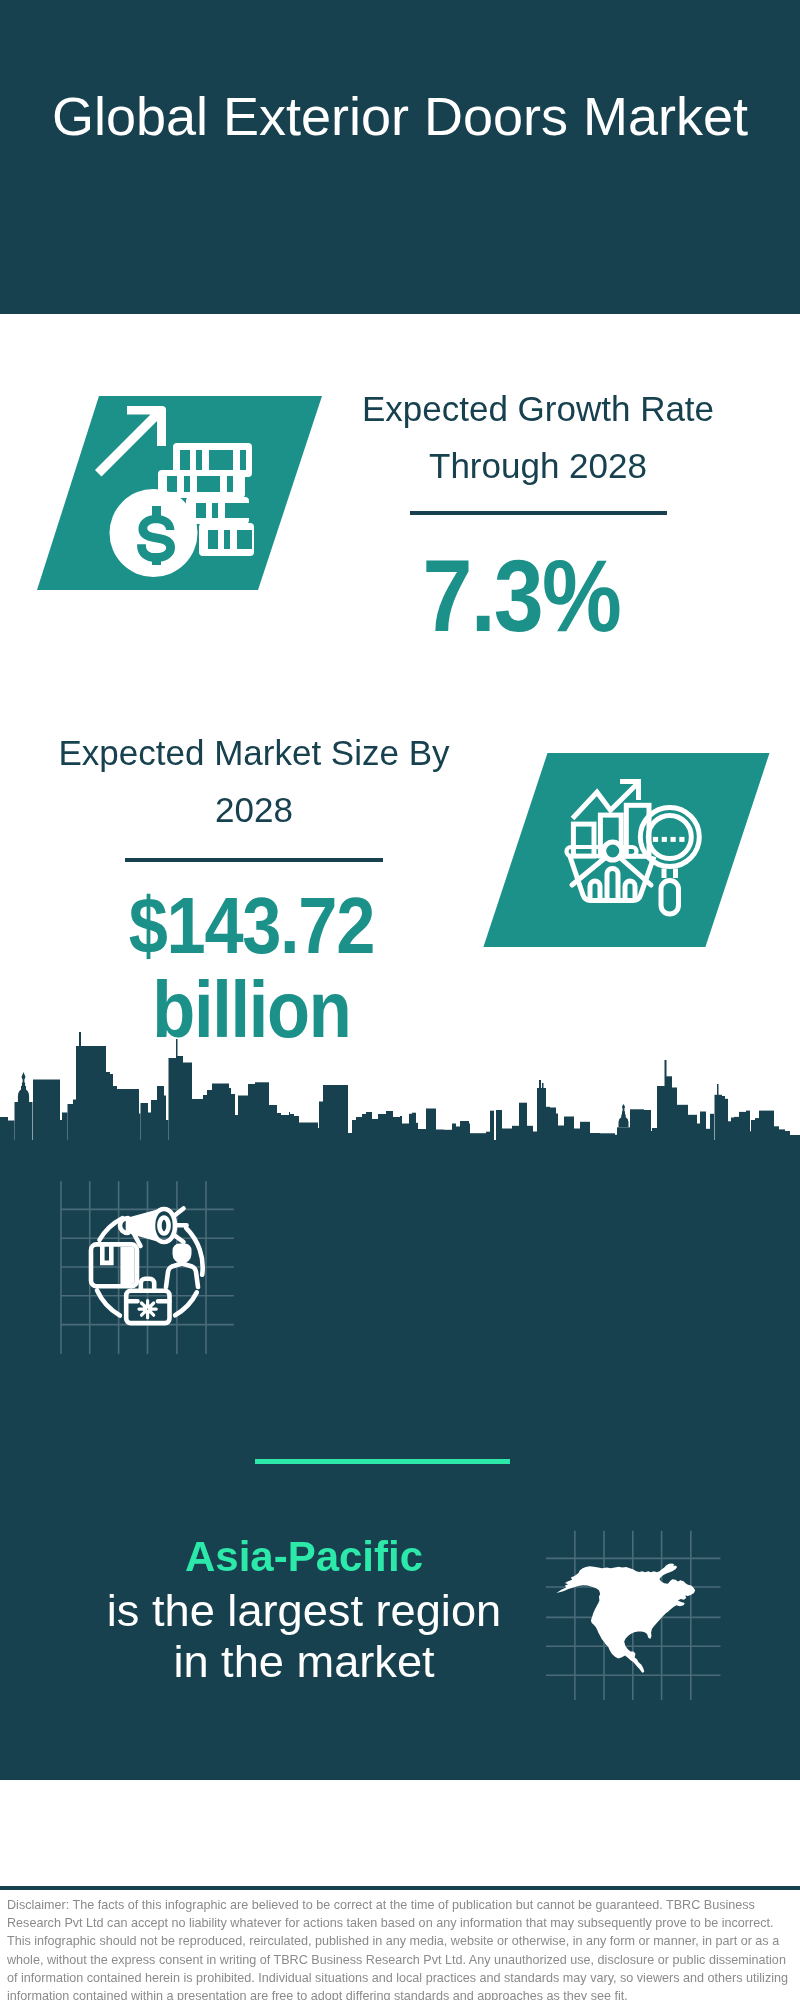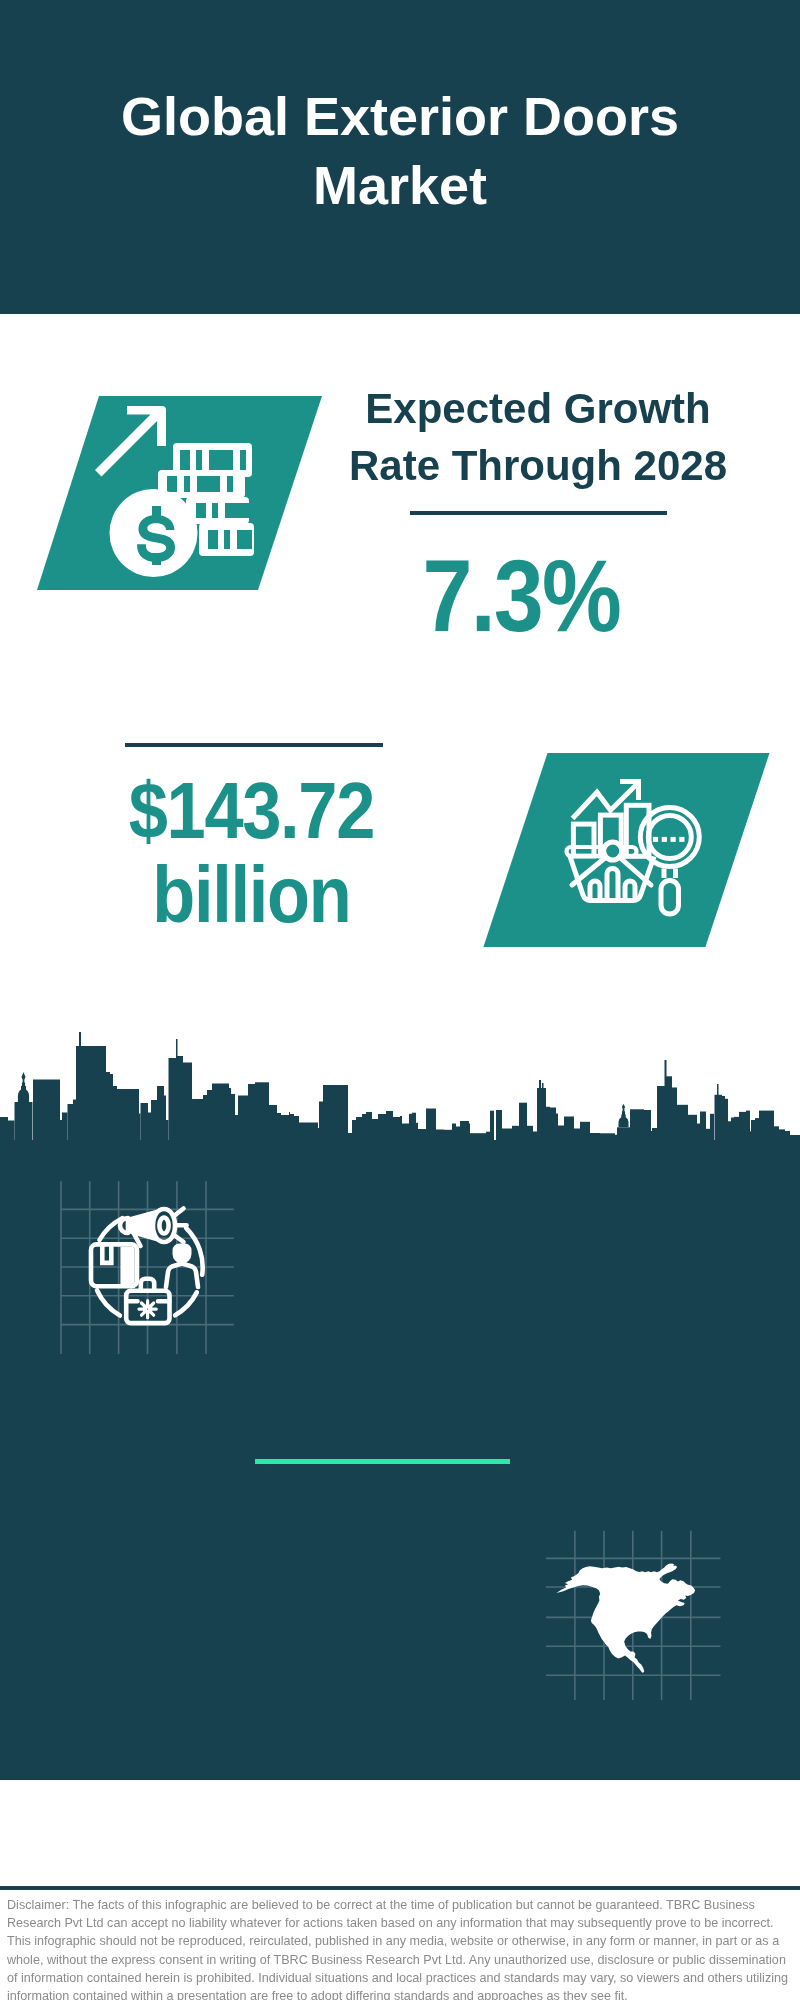--- a/index.html
+++ b/index.html
@@ -2,26 +2,26 @@
 <html><head>
 <meta charset="utf-8">
 <style>
   html,body{margin:0;padding:0;}
   body{width:800px;height:2000px;background:#ffffff;font-family:"Liberation Sans",sans-serif;overflow:hidden;position:relative;-webkit-font-smoothing:antialiased;}
   .page{position:absolute;left:0;top:0;width:800px;height:2000px;overflow:hidden;}
 
   
   .hdr{position:absolute;left:0;top:0;width:800px;height:314px;background:#17414f;}
   .hdr-title{position:absolute;left:30px;top:82px;width:740px;text-align:center;color:#ffffff;
-             font-weight:bold;font-size:54px;line-height:69px;}
+             font-weight:normal;font-size:54px;line-height:69px;}
 
   
   .para1{position:absolute;left:30px;top:392px;width:300px;height:210px;}
   .stat1-txt{position:absolute;left:328px;top:380px;width:420px;text-align:center;}
-  .stat-label{color:#17414f;font-weight:bold;font-size:42px;line-height:57.3px;}
+  .stat-label{color:#17414f;font-weight:normal;font-size:35px;line-height:57.3px;}
   .rule{height:4.3px;background:#17414f;margin:16px auto 0 auto;}
   .rule2{margin-top:19px;}
     .stat-value{color:#1b9189;font-weight:bold;}
   .v1{font-size:102px;line-height:96px;letter-spacing:-2px;transform:scaleX(0.88) translateX(-19px);transform-origin:center top;margin-top:33px;}
   .v2{font-size:80px;line-height:84px;letter-spacing:-1.5px;transform:scaleX(0.88) translateX(-3px);transform-origin:center top;margin-top:22px;}
 
   
   .stat2-txt{position:absolute;left:44px;top:724px;width:420px;text-align:center;}
   .para2{position:absolute;left:477px;top:749px;width:300px;height:210px;}
 
@@ -90,20 +90,21 @@
       </g>
     </svg>
   </div>
   <div class="stat1-txt">
     <div class="stat-label">Expected Growth Rate Through 2028</div>
     <div class="rule" style="width:257px"></div>
     <div class="stat-value v1">7.3%</div>
   </div>
 
   <div class="stat2-txt">
+    <div class="stat-label">Expected Market Size By 2028</div>
     <div class="rule rule2" style="width:258px"></div>
     <div class="stat-value v2">$143.72 billion</div>
   </div>
   <div class="para2">
     <svg viewBox="0 0 300 210" width="300" height="210">
       <polygon points="70.5,4.0 292.5,4.0 228.4,198.0 6.4,198.0" fill="#1b9189"></polygon>
       <g id="chart-art" fill="none" stroke="#ffffff" stroke-width="5" stroke-linecap="butt" stroke-linejoin="miter">
         <path d="M 95.5 69.5 L 120.0 43.2 L 133.5 61.2 L 160.5 34.5"></path>
         <path d="M 143.0 32.5 L 161.5 32.5 L 161.5 51.0"></path>
         <rect x="96.4" y="75.1" width="20.6" height="32"></rect>
@@ -330,20 +331,27 @@
             <path d="M 92.6,128.9 L 92.6,122.5" stroke-width="3.2"></path>
             <path d="M 94.2,129.5 L 98.7,125.0" stroke-width="3.2"></path>
             <circle cx="92.6" cy="131.1" r="3.2" stroke-width="3.2"></circle>
           </g>
         </g>
       </g>
     </svg>
   </div>
   <div class="drv-rule"></div>
 
+  <div class="rgn-txt">
+    <div class="rgn-head">Asia-Pacific</div>
+    <div class="rgn-body">
+        <div>is the largest region</div>
+        <div>in the market</div>
+      </div>
+  </div>
   <div class="rgn-icon">
     <svg viewBox="0 0 180 185" width="180" height="185">
       <g stroke="#4b6b78" stroke-width="1.6" fill="none">
         <line x1="29.9" y1="15.8" x2="29.9" y2="185.0"></line>
         <line x1="59.0" y1="15.8" x2="59.0" y2="185.0"></line>
         <line x1="87.8" y1="15.8" x2="87.8" y2="185.0"></line>
         <line x1="116.6" y1="15.8" x2="116.6" y2="185.0"></line>
         <line x1="145.8" y1="15.8" x2="145.8" y2="185.0"></line>
         <line x1="1.0" y1="43.4" x2="175.5" y2="43.4"></line>
         <line x1="1.0" y1="72.0" x2="175.5" y2="72.0"></line>

